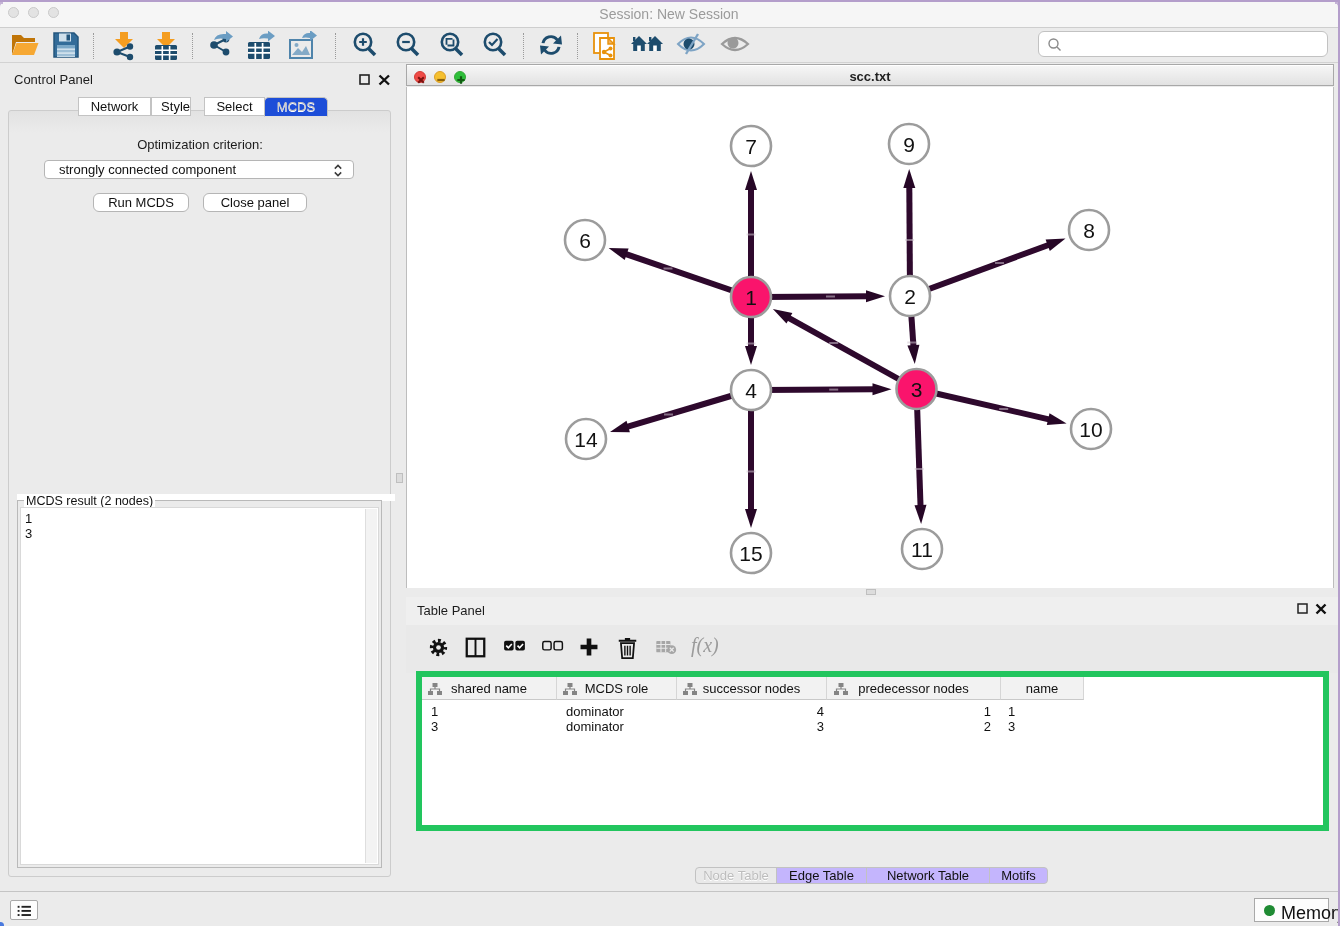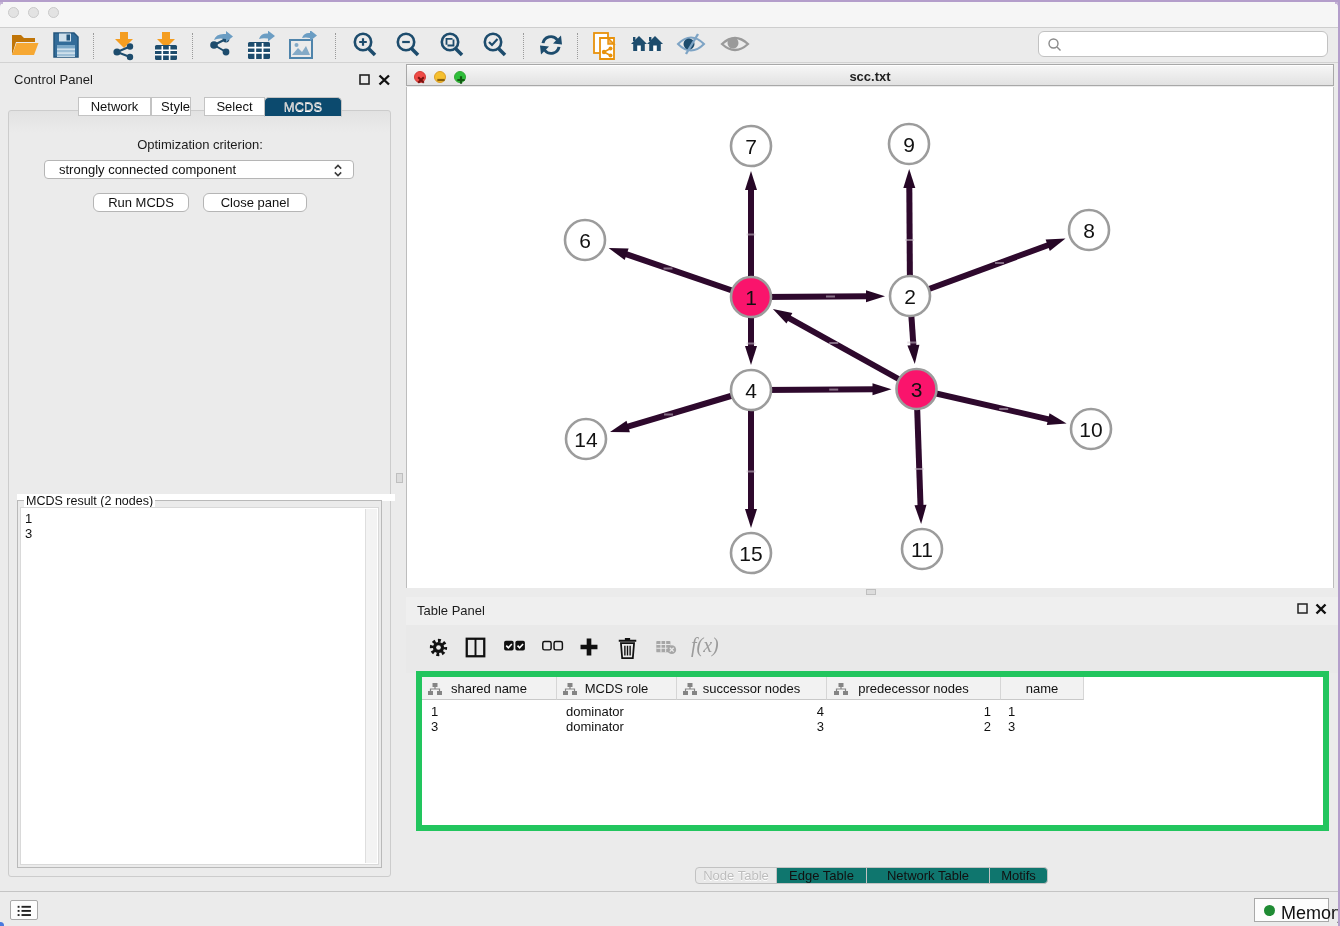--- a/index.html
+++ b/index.html
@@ -53,35 +53,36 @@
 .nlight { position:absolute; top:6px; width:12px; height:12px; border-radius:50%; }
 
 .tp-head { position:absolute; left:406px; top:597px; width:934px; height:28px; background:#efefef; }
 .tp-toolbar { position:absolute; left:406px; top:625px; width:934px; height:48px; background:#e9e9e9; }
 .table-box { position:absolute; left:416px; top:671px; width:913px; height:160px;
   background:#fff; border:6px solid #22c55e; }
 .th { position:absolute; top:0; height:23px; background:#f2f2f2;
   border-right:1px solid #d6d6d6; border-bottom:1px solid #c9c9c9;
   font-size:13px; color:#111; text-align:center; line-height:24px; }
 .td { position:absolute; font-size:13px; color:#111; height:16px; line-height:16px; }
-.btab { position:absolute; top:867px; height:17px; background:#0f766e;
+.btab { position:absolute; top:867px; height:17px; background:#c4b5fd;
   border:1px solid #c2c2c2; font-size:13px; color:#111; text-align:center;
   line-height:16px; }
 
 .status { position:absolute; left:0; top:891px; width:1338px; height:35px;
   background:#ebebeb; border-top:1px solid #c4c4c4; }
 </style>
 </head>
 <body>
 <div class="win">
 
   <div class="titlebar">
     <div class="tl" style="left:8px;"></div>
     <div class="tl" style="left:28px;"></div>
     <div class="tl" style="left:48px;"></div>
+    <div class="title">Session: New Session</div>
   </div>
 
   <div class="toolbar" id="toolbar">
 
     <svg class="tbi" style="left:10px;" width="30" height="28" viewBox="0 0 30 28">
       <path d="M2 4 h9 l3 3 h11 v4 h-23 z" fill="#c07508"></path>
       <path d="M2 24 L2 8 h23 l-2 3 h-17 l-4 13 z" fill="#c07508"></path>
       <path d="M6.5 12 h22 l-4.5 12 h-22 z" fill="#f6a833"></path>
     </svg>
 
@@ -212,21 +213,21 @@
 
   <div class="cp-title">Control Panel</div>
   <svg class="abs" style="left:359px; top:74px;" width="32" height="12" viewBox="0 0 32 12">
     <rect x="1" y="1" width="9" height="9" fill="none" stroke="#222" stroke-width="1.6"></rect>
     <path d="M20.5 1.5 L30 10.5 M30 1.5 L20.5 10.5" stroke="#111" stroke-width="2.4"></path>
   </svg>
   <div class="cp-panel"></div>
   <div class="tab" style="left:78px; width:73px;">Network</div>
   <div class="tab" style="left:151px; width:40px;text-align:right;">Style</div>
   <div class="tab" style="left:204px; width:61px;">Select</div>
-  <div class="tab" style="left:264px; width:78px; background:#0c4a6e; color:#c6c6c6; text-shadow:0 1px 0 #fff; border-bottom:1px solid #e2e2e2; border-radius:5px 5px 0 0; height:20px;">MCDS</div>
+  <div class="tab" style="left:264px; width:64px; background:#1d4ed8; color:#c6c6c6; text-shadow:0 1px 0 #fff; border-bottom:1px solid #e2e2e2; border-radius:5px 5px 0 0; height:20px;">MCDS</div>
   <div class="opt-label">Optimization criterion:</div>
   <div class="sel">strongly connected component
     <svg width="10" height="13" style="position:absolute; right:10px; top:3px;" viewBox="0 0 10 13">
       <path d="M1.8 4.6 L5 1.4 L8.2 4.6" fill="none" stroke="#3a3a3a" stroke-width="1.5"></path>
       <path d="M1.8 8.4 L5 11.6 L8.2 8.4" fill="none" stroke="#3a3a3a" stroke-width="1.5"></path>
     </svg>
   </div>
   <div class="btn" style="left:93px; width:96px;">Run MCDS</div>
   <div class="btn" style="left:203px; width:104px;">Close panel</div>
   <div class="abs" style="left:17px; top:494px; width:378px; height:7px; background:#fff;"></div>

